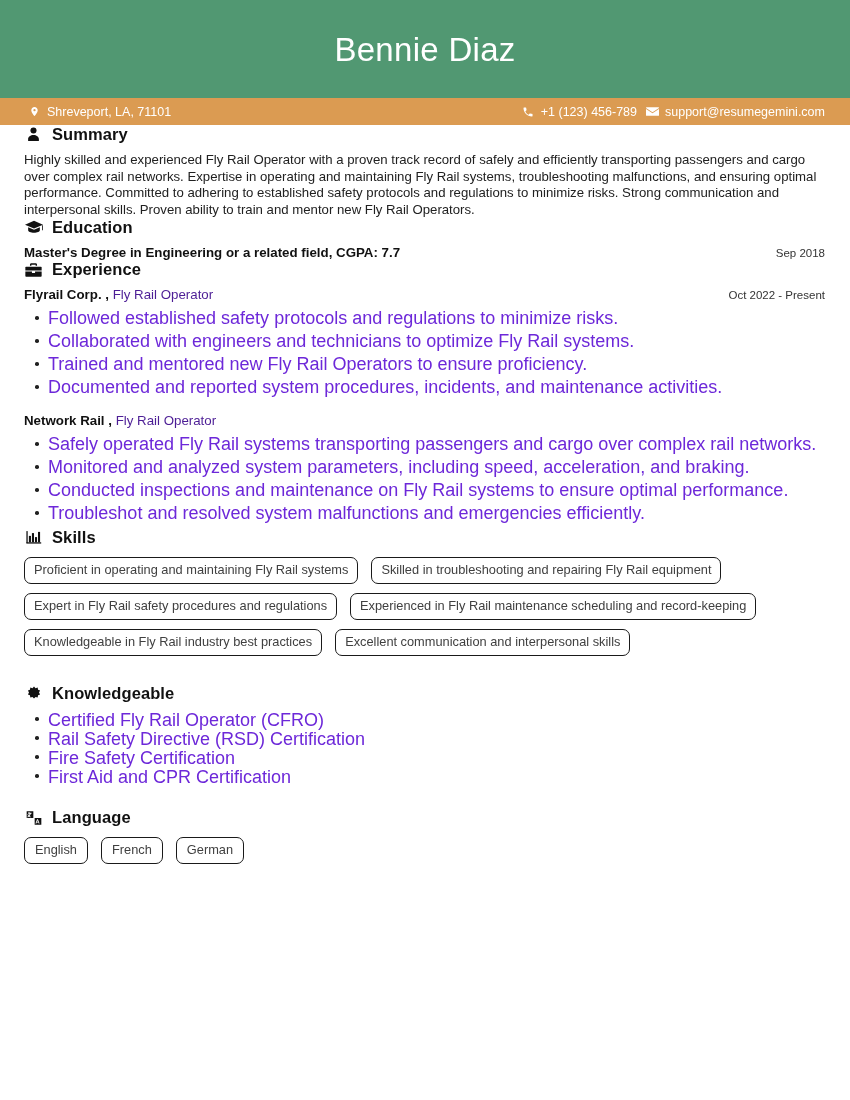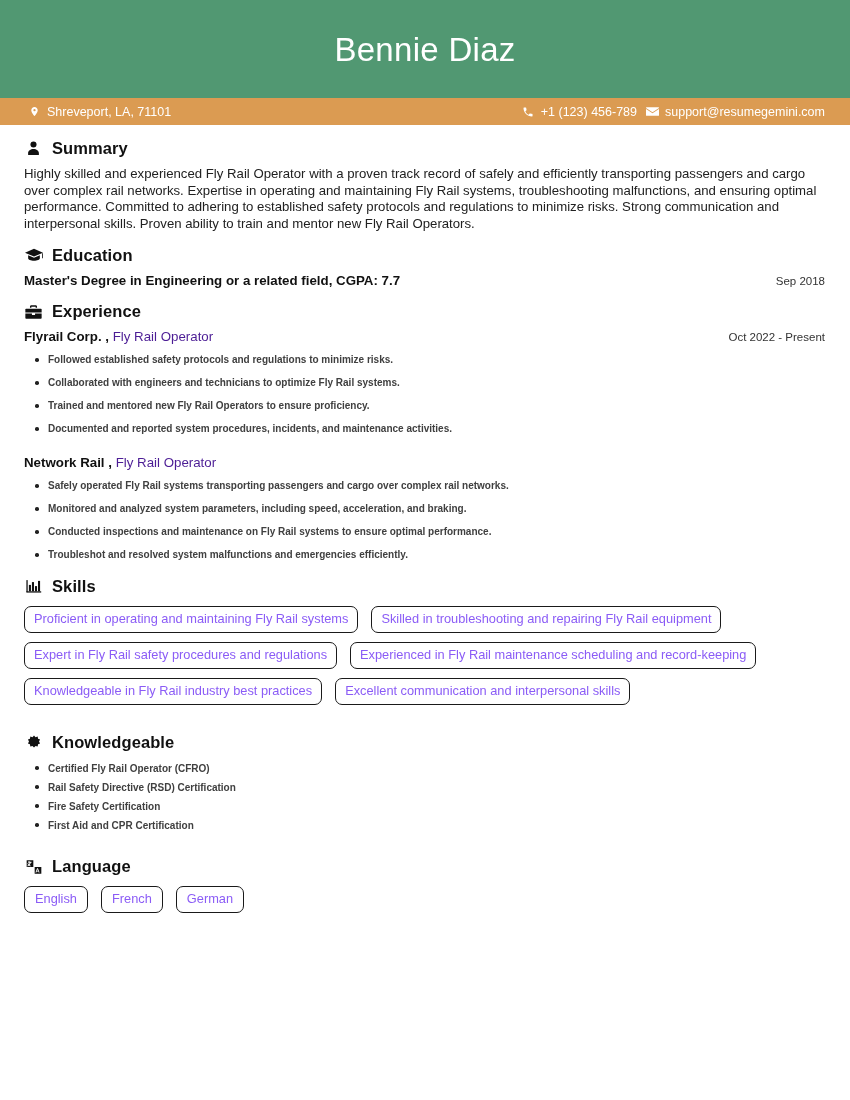--- a/index.html
+++ b/index.html
@@ -67,21 +67,20 @@
   }
   .cicon svg { display: block; }
 
   
   .page {
     padding: 0 25px 0 24px;
     box-sizing: border-box;
   }
 
   .section {
-    margin-top: 14px;
   }
   .section-head {
     display: flex;
     align-items: center;
     gap: 9px;
     margin-bottom: 8px;
   }
   .section-icon {
     width: 19px;
     height: 19px;
@@ -135,25 +134,24 @@
   .exp-block + .exp-block { margin-top: 18px; }
 
   ul.bullets {
     list-style: none;
     margin: 8px 0 0 0;
     padding: 0;
   }
   ul.bullets li {
     position: relative;
     padding-left: 24px;
-    font-size: 10px;
+    font-size: 18px;
     line-height: 16px;
-    color: #404040;
+    color: #6d28d9;
     margin-bottom: 7px;
-    font-weight: bold;
   }
   ul.bullets li::before {
     content: "";
     position: absolute;
     left: 11px;
     top: 6px;
     width: 3.5px;
     height: 3.5px;
     background: #212121;
     border-radius: 50%;
@@ -166,21 +164,21 @@
     flex-wrap: wrap;
     gap: 9px 13px;
     margin-top: 10px;
   }
   .pill {
     border: 1px solid #1a1a1a;
     border-radius: 7px;
     padding: 5px 9px 6px 9px;
     font-size: 12.8px;
     line-height: 14px;
-    color: #8b5cf6;
+    color: #404040;
     background: #ffffff;
     white-space: nowrap;
   }
   .pill-lang {
     padding: 5px 10px 6px 10px;
   }
 </style>
 </head>
 <body>
 

